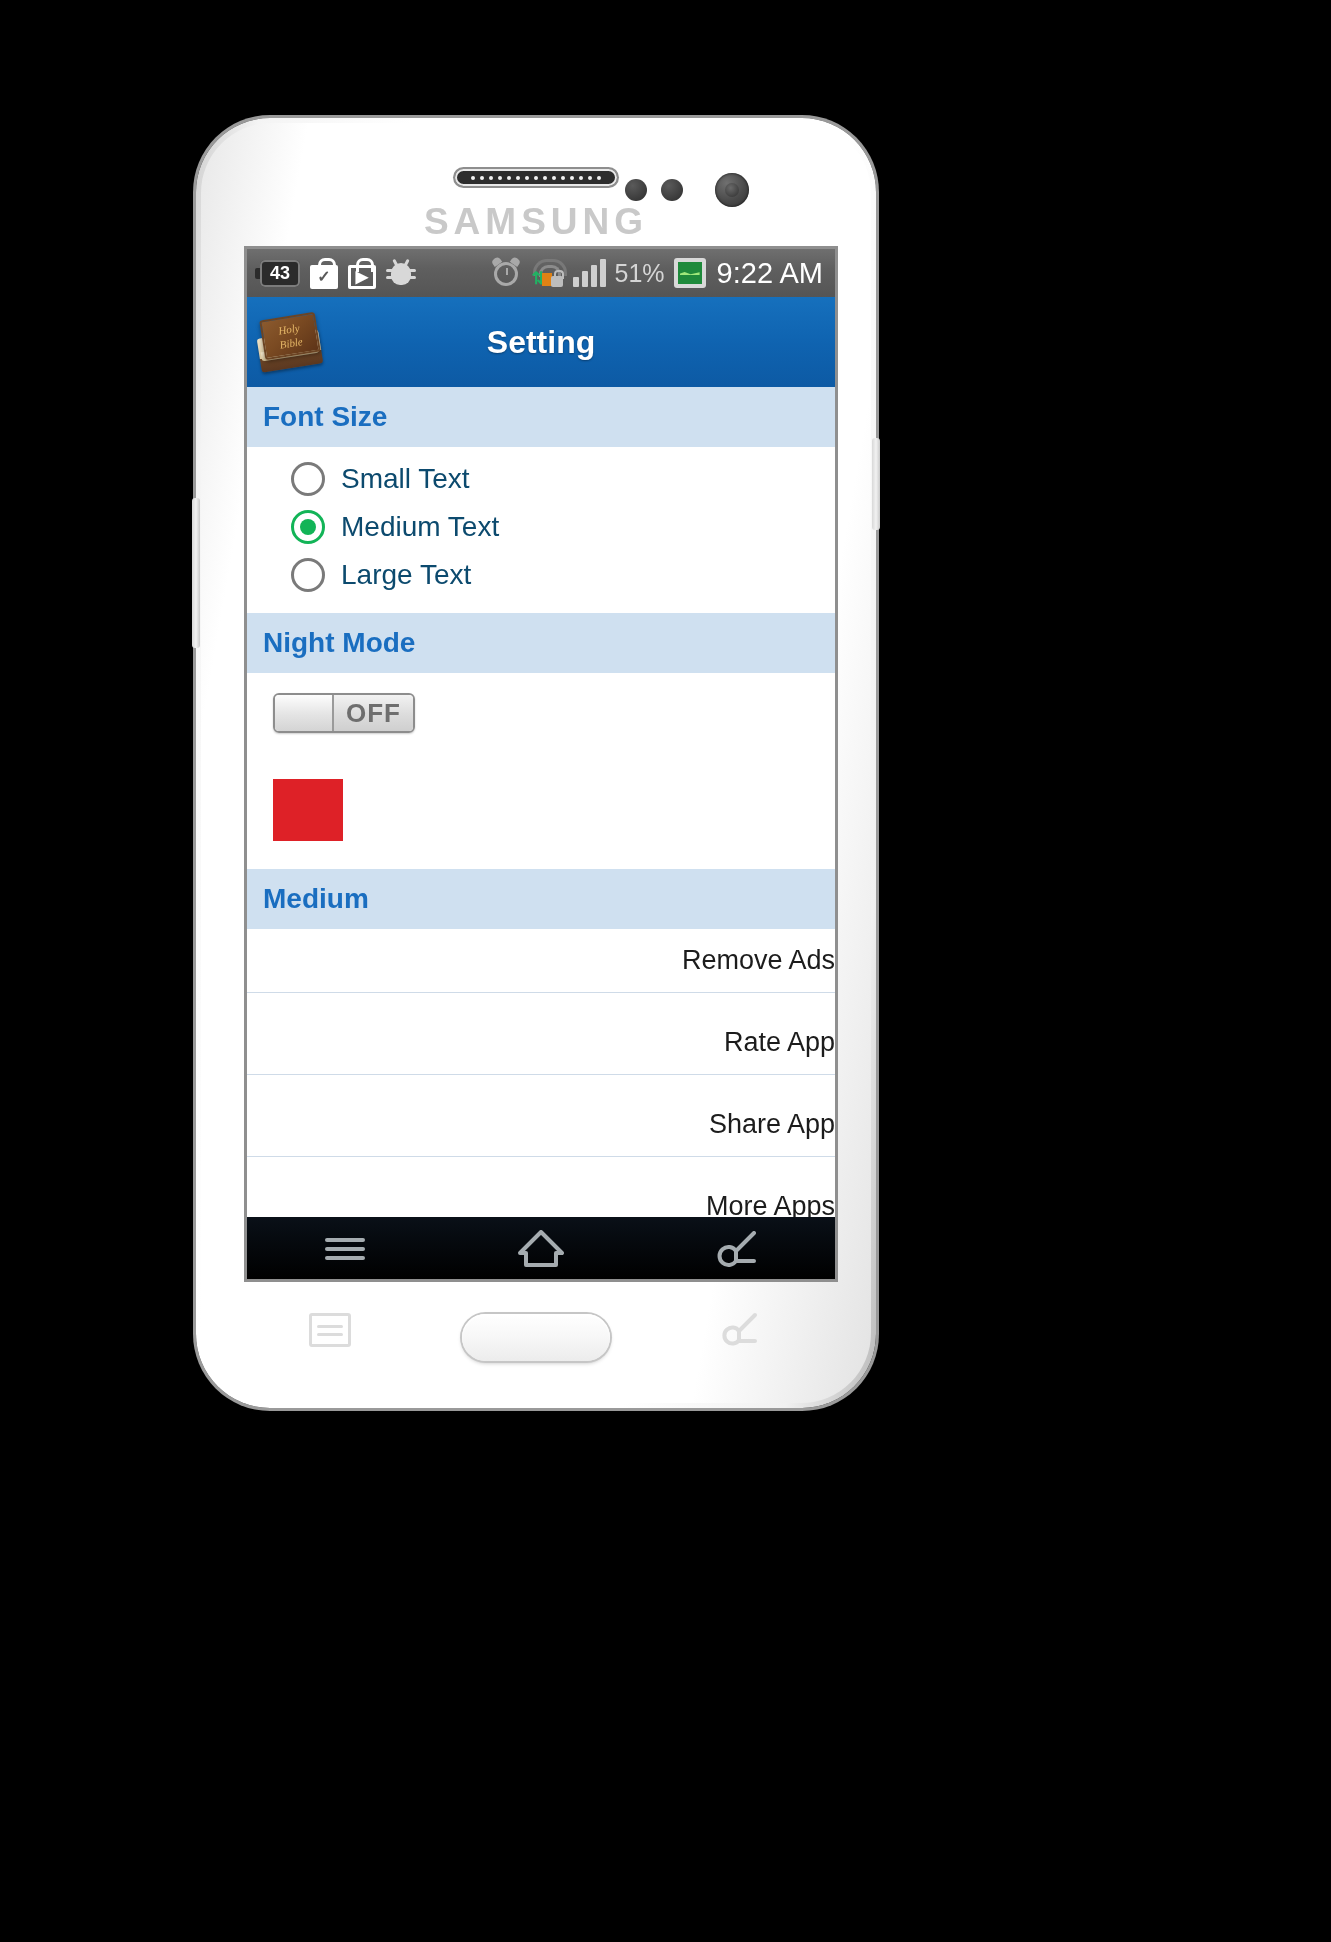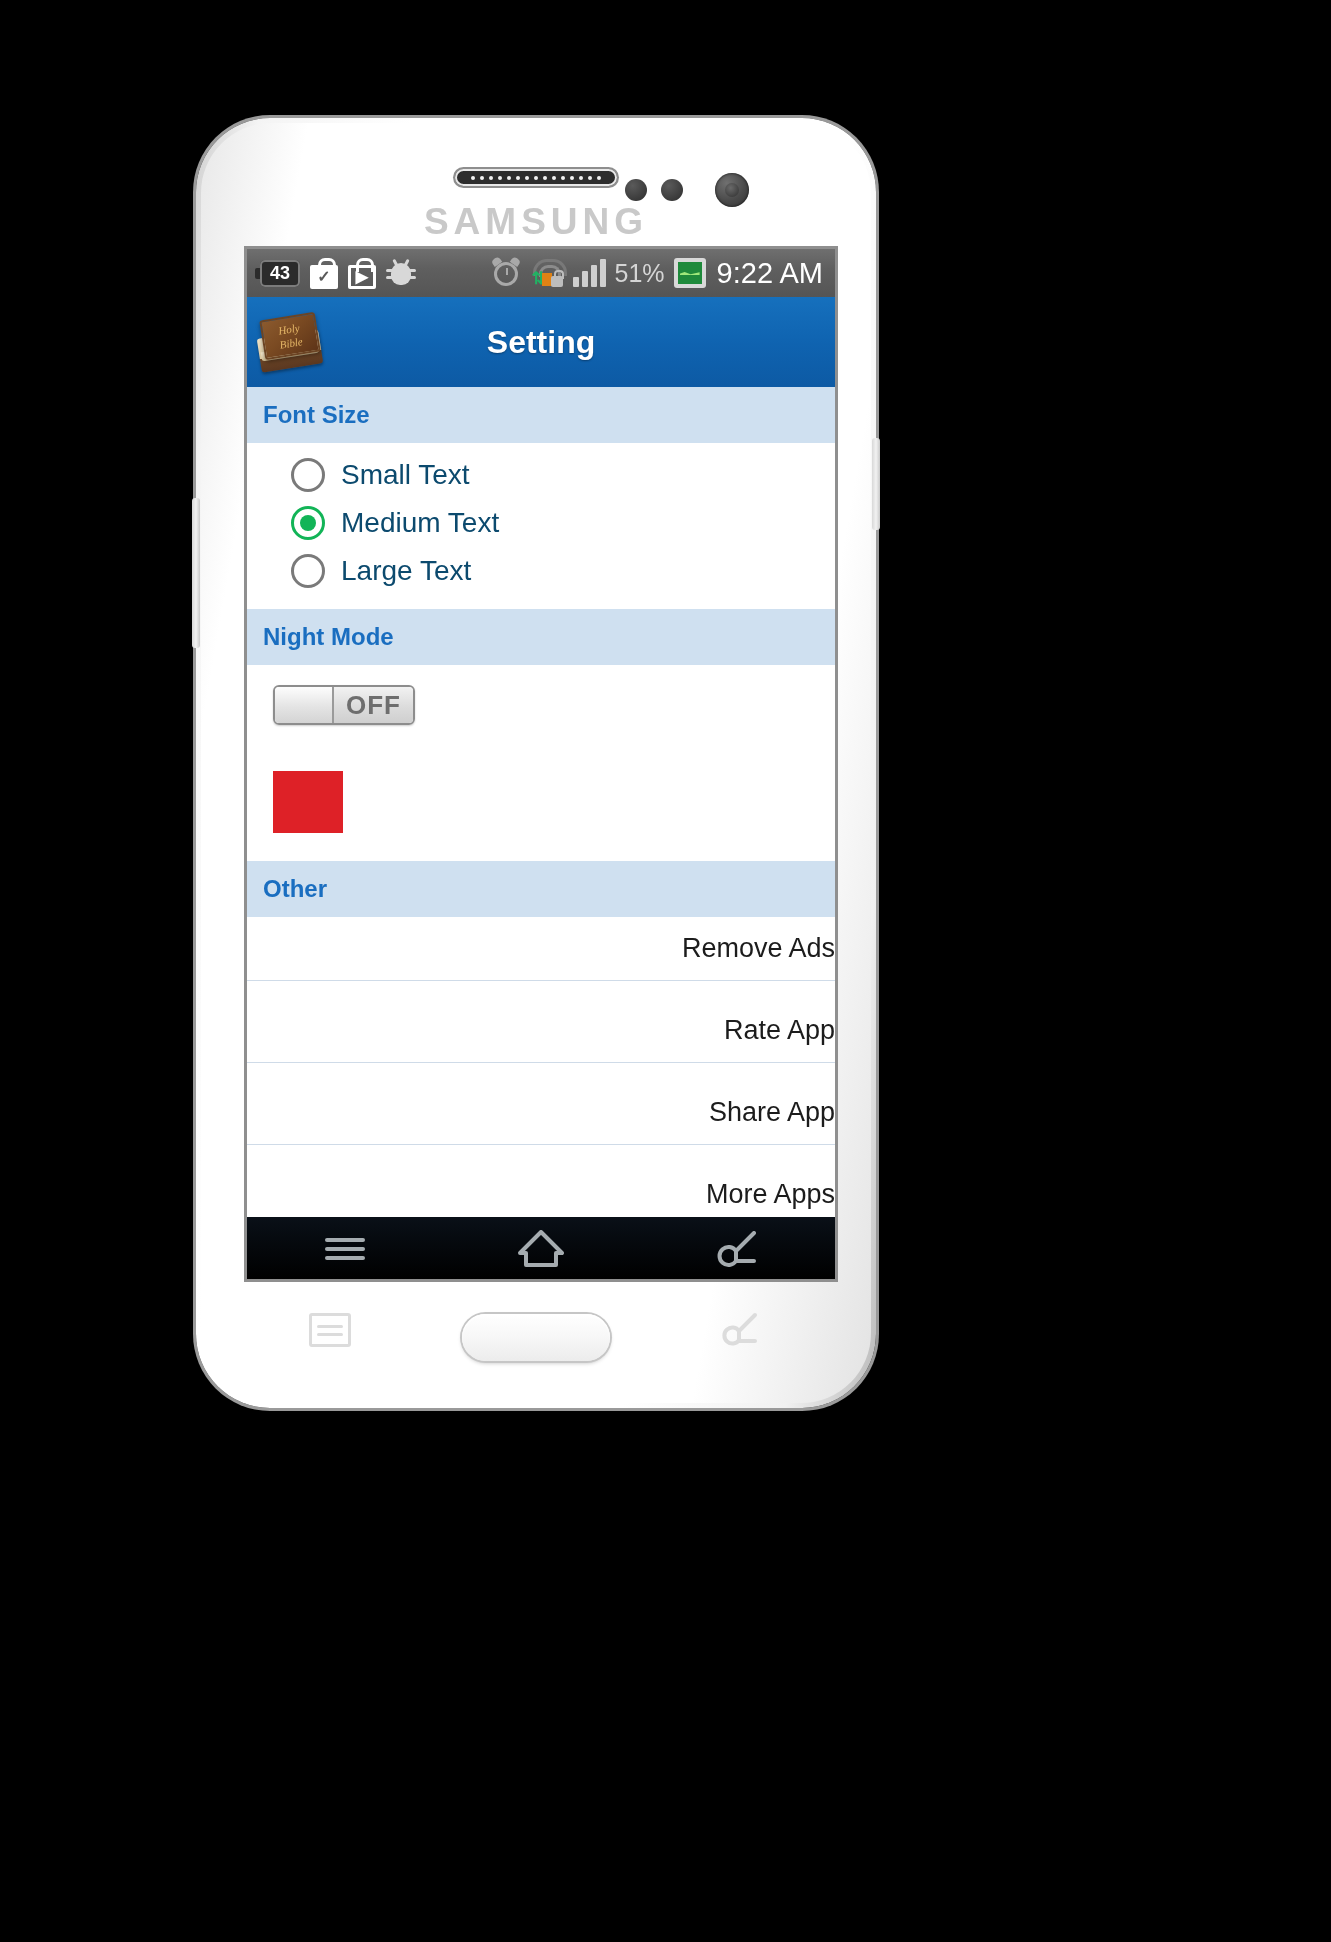--- a/index.html
+++ b/index.html
@@ -138,21 +138,21 @@
     position:absolute;left:0;right:0;text-align:center;
     color:#fff;font-size:32px;font-weight:bold;
     text-shadow:0 1px 2px rgba(0,0,0,.35);
   }
 
   
   #content{background:#fff;}
   .section-header{
     background:#cfe0f0;
     padding:14px 16px;
-    color:#1a6ec0;font-size:24px;font-weight:bold;
+    color:#1a6ec0;font-size:28px;font-weight:bold;
   }
   .section-body{background:#fff;}
 
   .radio-row{display:flex;align-items:center;padding:7px 0 7px 44px;}
   .radio{
     width:34px;height:34px;border-radius:50%;box-sizing:border-box;
     border:3px solid #7a7a7a;background:#fff;flex:none;position:relative;
   }
   .radio.checked{border-color:#12b457;}
   .radio.checked:after{
@@ -342,21 +342,21 @@
           <div class="toggle">
             <div class="knob"></div>
             <div class="track">OFF</div>
           </div>
         </div>
 
         <div class="section-body color-body">
           <div class="swatch" id="note-swatch" style="background: rgb(222, 33, 39);"></div>
         </div>
 
-        <div class="section-header">Other</div>
+        <div class="section-header">Medium</div>
         <div class="section-body" id="other-list">
           <div class="list-row">Remove Ads</div>
           <div class="list-row">Rate App</div>
           <div class="list-row">Share App</div>
           <div class="list-row last">More Apps</div>
         </div>
       </div>
 
       <div id="navbar">
         <div class="nav-ic nav-menu">

